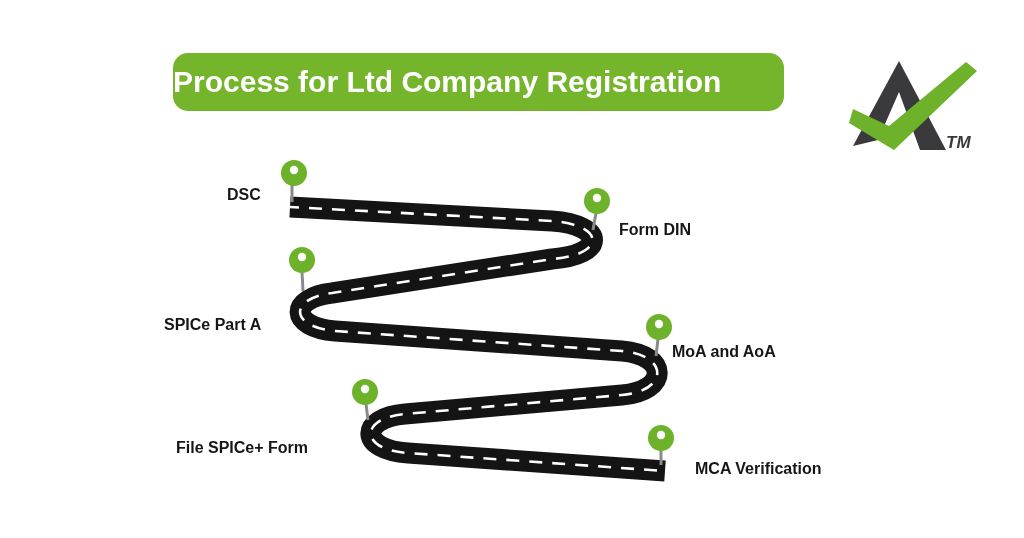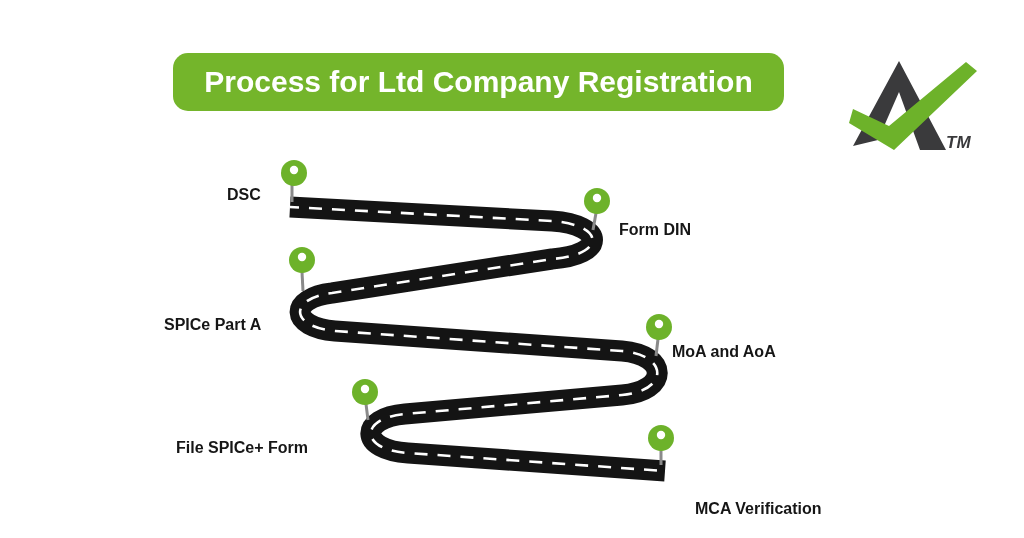--- a/index.html
+++ b/index.html
@@ -9,21 +9,21 @@
     background:#ffffff;
     overflow:hidden;
     font-family:"Liberation Sans", sans-serif;
   }
   .title-banner{
     position:absolute;
     left:173px;top:53px;
     width:611px;height:58px;
     background:var(--green,#74b52b);
     border-radius:15px;
-    display:flex;align-items:center;justify-content:center;
+    display:flex;align-items:center;justify-content:flex-start;
   }
   .title-banner span{
     color:#ffffff;
     font-size:30px;
     font-weight:700;
     letter-spacing:0px;
     white-space:nowrap;
   }
   .scene{
     position:absolute;left:0;top:0;width:1024px;height:538px;
@@ -118,21 +118,21 @@
       <circle class="pin-head" cx="661" cy="438" r="13"></circle>
       <circle class="pin-hole" cx="661" cy="435" r="4.2"></circle>
     </g>
   </svg>
 
   <div class="step-label" style="left:227px;top:186px;">DSC</div>
   <div class="step-label" style="left:619px;top:221px;">Form DIN</div>
   <div class="step-label" style="left:164px;top:296px;margin-top:20px;">SPICe Part A</div>
   <div class="step-label" style="left:672px;top:343px;">MoA and AoA</div>
   <div class="step-label" style="left:176px;top:439px;">File SPICe+ Form</div>
-  <div class="step-label" style="left:695px;top:460px;margin-top:40px;">MCA Verification</div>
+  <div class="step-label" style="left:695px;top:460px;">MCA Verification</div>
 
   <svg class="logo" viewBox="845 50 135 110" aria-hidden="true">
     <path fill="#3a3a3c" d="M 899 61 L 946 150 L 920 150 L 899 92 L 878 140 L 853 146 Z"></path>
     <path fill="#6db22a" d="M 853 109 L 889 126 L 966 62 L 977 71 L 894 150 L 849 123 Z"></path>
   </svg>
   <span class="tm">TM</span>
 
 </div>
 
 </body></html>

